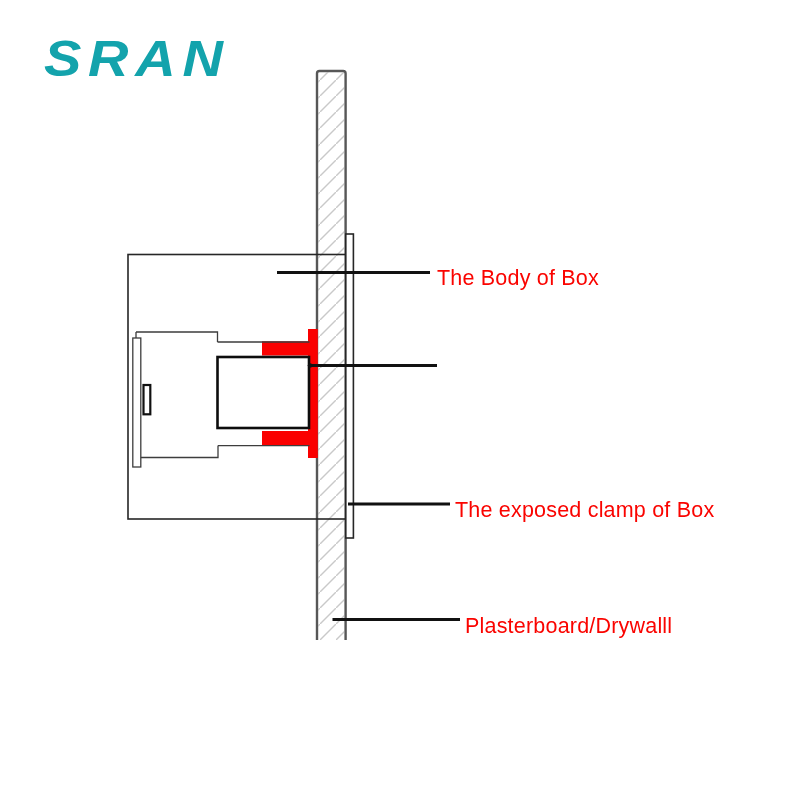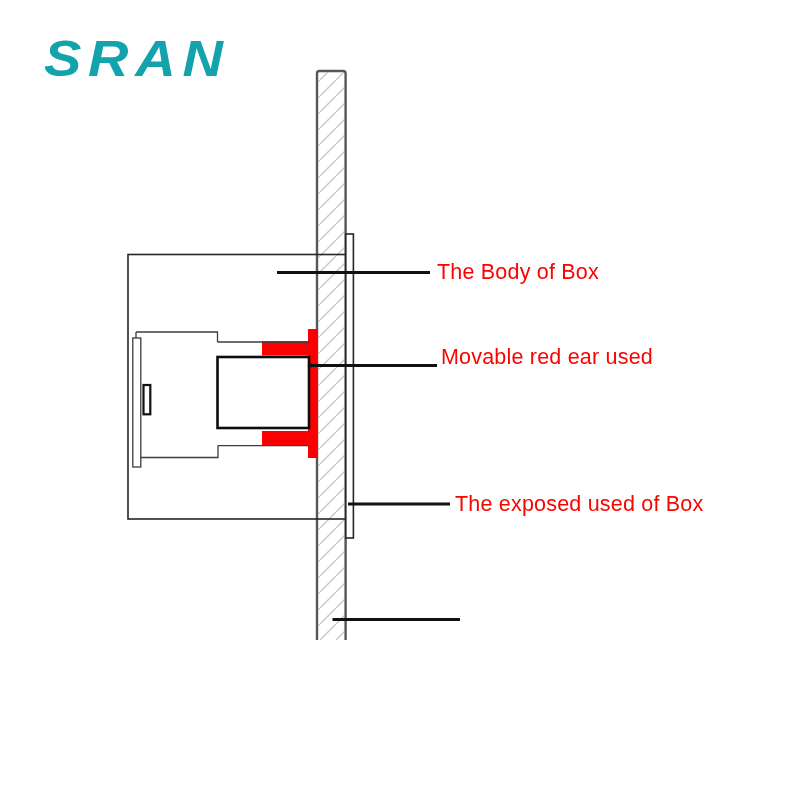--- a/index.html
+++ b/index.html
@@ -33,21 +33,21 @@
     left: 0;
     top: 0;
   }
   .label {
     position: absolute;
     font-size: 21.5px;
     line-height: 25px;
     white-space: nowrap;
     letter-spacing: 0.2px;
   }
-  .label-single { line-height: 26px; }
+  .label-single { line-height: 26px; margin-top: 6px; }
 </style>
 </head>
 <body>
 
 <div class="canvas">
 
   <div class="logo" style="color: rgb(19, 163, 172);">SRAN</div>
 
   <svg class="diagram-svg" width="800" height="800" viewBox="0 0 800 800">
     <defs>
@@ -83,19 +83,19 @@
 
     <rect x="217.5" y="357" width="91.5" height="71" fill="#ffffff" stroke="#0d0d0d" stroke-width="2.6"></rect>
 
     <line x1="308" y1="365.5" x2="437" y2="365.5" stroke="#111111" stroke-width="2.8"></line>
     <circle cx="310" cy="365.5" r="2.3" fill="#111111"></circle>
   </svg>
 
   <div class="label label-single" style="left: 437px; top: 259px; color: rgb(250, 4, 0);">The Body of Box</div>
 
   <div class="label" style="left: 441px; top: 344.5px; color: rgb(250, 4, 0);">
-    <div>Movable red ear used</div>
   </div>
 
-  <div class="label label-single" style="left: 455px; top: 491px; color: rgb(250, 4, 0);">The exposed used of Box</div>
+  <div class="label label-single" style="left: 455px; top: 491px; color: rgb(250, 4, 0);">The exposed clamp of Box</div>
 
+  <div class="label label-single" style="left: 465px; top: 606.5px; color: rgb(250, 4, 0);">Plasterboard/Drywalll</div>
 
 </div>
 
 </body></html>

